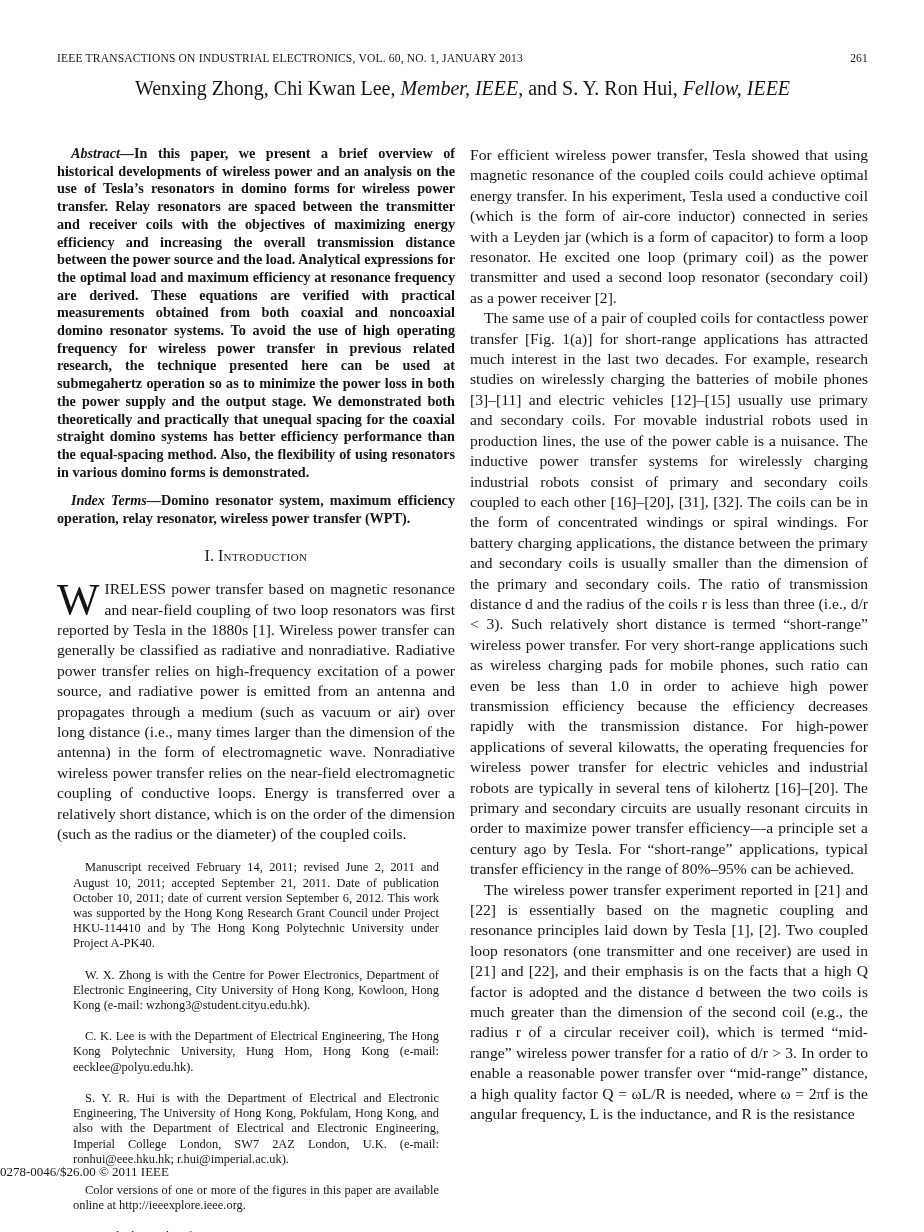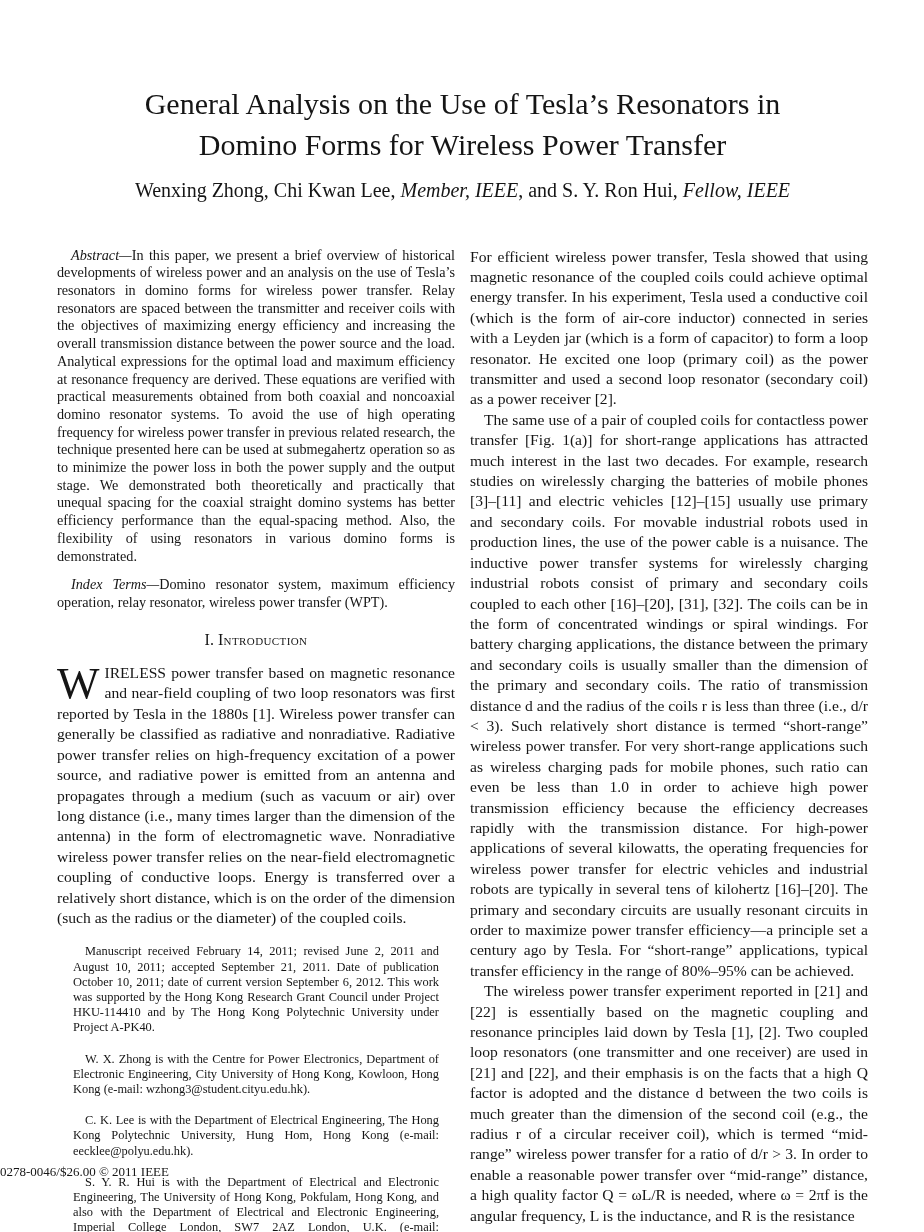--- a/index.html
+++ b/index.html
@@ -40,21 +40,21 @@
     gap: 15px;
     margin-top: 45px;
   }
   .col {
     width: 398px;
     text-align: justify;
     font-size: 15.6px;
     line-height: 20.4px;
   }
   .abstract-par, .index-par {
-    font-weight: normal;
+    font-weight: bold;
     font-size: 14.2px;
     line-height: 17.7px;
     margin: 0;
     text-indent: 14px;
   }
   .index-par { margin-top: 11px; }
   .lead-label { font-style: italic; }
   .section-heading {
     text-align: center;
     text-indent: 0;
@@ -84,22 +84,25 @@
     left: 0; right: 0;
     top: 1164px;
     font-size: 13px;
   }
 </style>
 </head>
 <body>
 
 <div class="page">
 
+  <div class="running-head">
+    <span>IEEE TRANSACTIONS ON INDUSTRIAL ELECTRONICS, VOL. 60, NO. 1, JANUARY 2013</span>
+    <span>261</span>
+  </div>
 
-  <h1 class="paper-title">General Analysis on the Use of Tesla’s Resonators in Domino Forms for Wireless Power Transfer</h1>
 
   <div class="authors">
     <span>Wenxing Zhong, Chi Kwan Lee, </span><span class="it">Member, IEEE</span><span>, and S. Y. Ron Hui, </span><span class="it">Fellow, IEEE</span>
   </div>
 
   <div class="columns">
 
     <div class="col left-col">
       <p class="abstract-par"><span class="lead-label">Abstract—</span><span>In this paper, we present a brief overview of historical developments of wireless power and an analysis on the use of Tesla’s resonators in domino forms for wireless power transfer. Relay resonators are spaced between the transmitter and receiver coils with the objectives of maximizing energy efficiency and increasing the overall transmission distance between the power source and the load. Analytical expressions for the optimal load and maximum efficiency at resonance frequency are derived. These equations are verified with practical measurements obtained from both coaxial and noncoaxial domino resonator systems. To avoid the use of high operating frequency for wireless power transfer in previous related research, the technique presented here can be used at submegahertz operation so as to minimize the power loss in both the power supply and the output stage. We demonstrated both theoretically and practically that unequal spacing for the coaxial straight domino systems has better efficiency performance than the equal-spacing method. Also, the flexibility of using resonators in various domino forms is demonstrated.</span></p>
 

